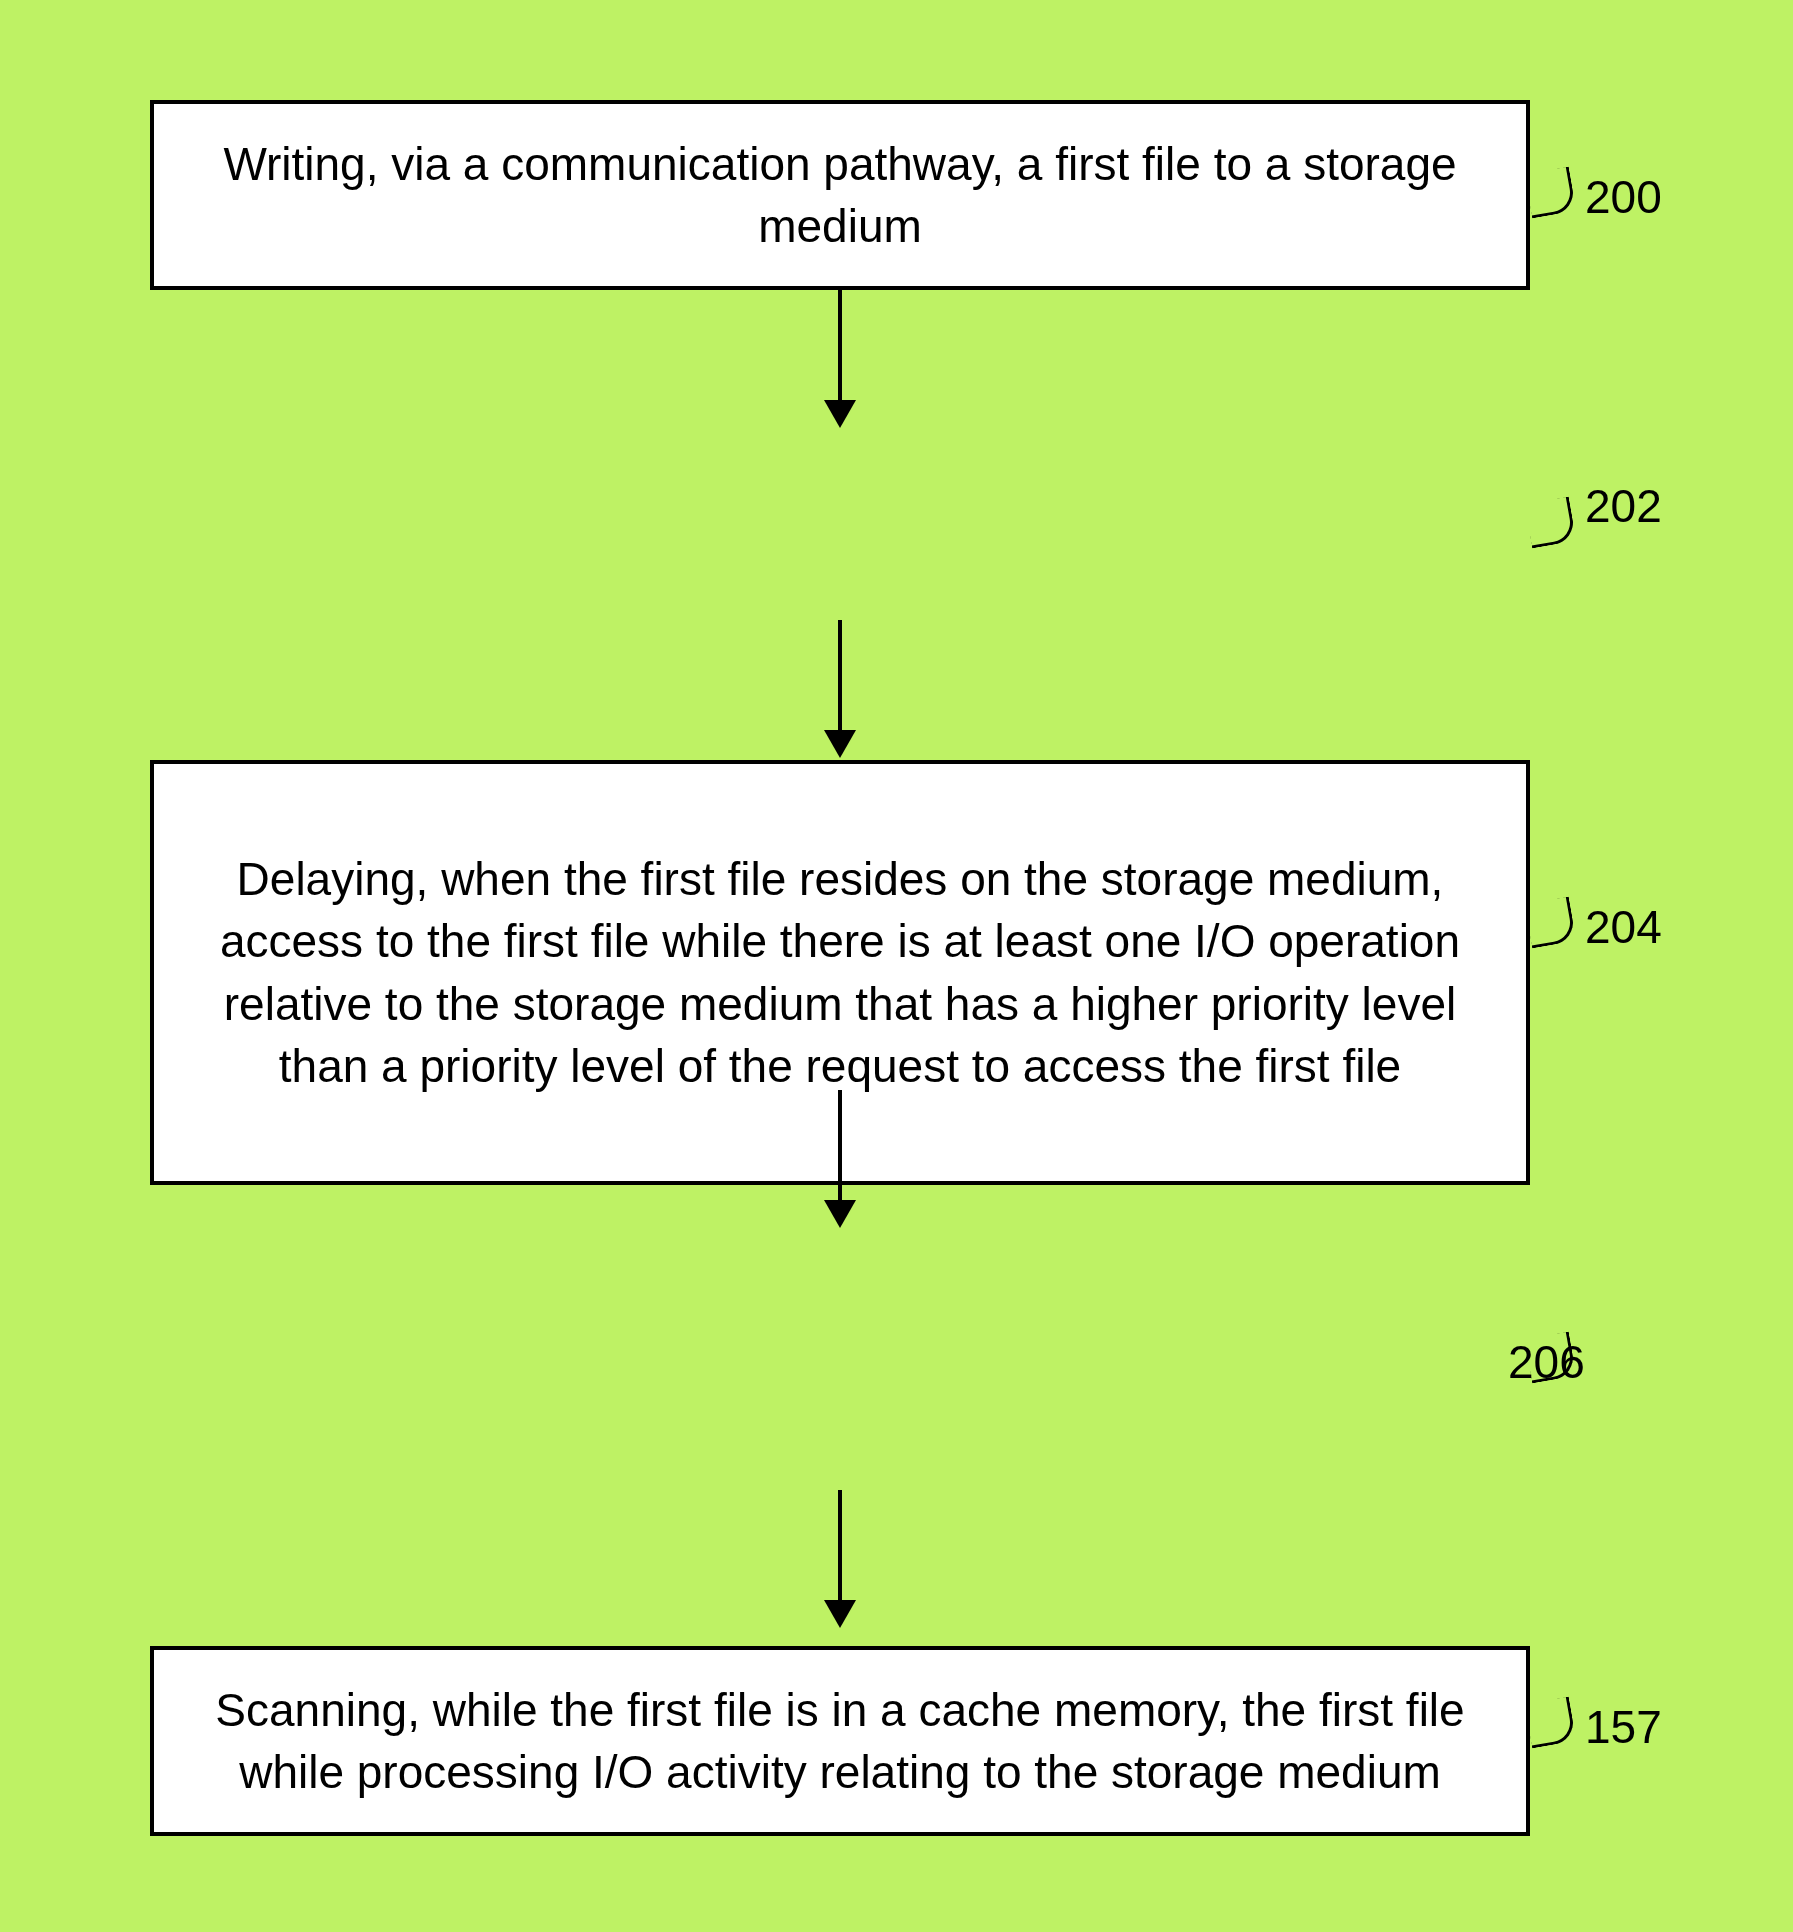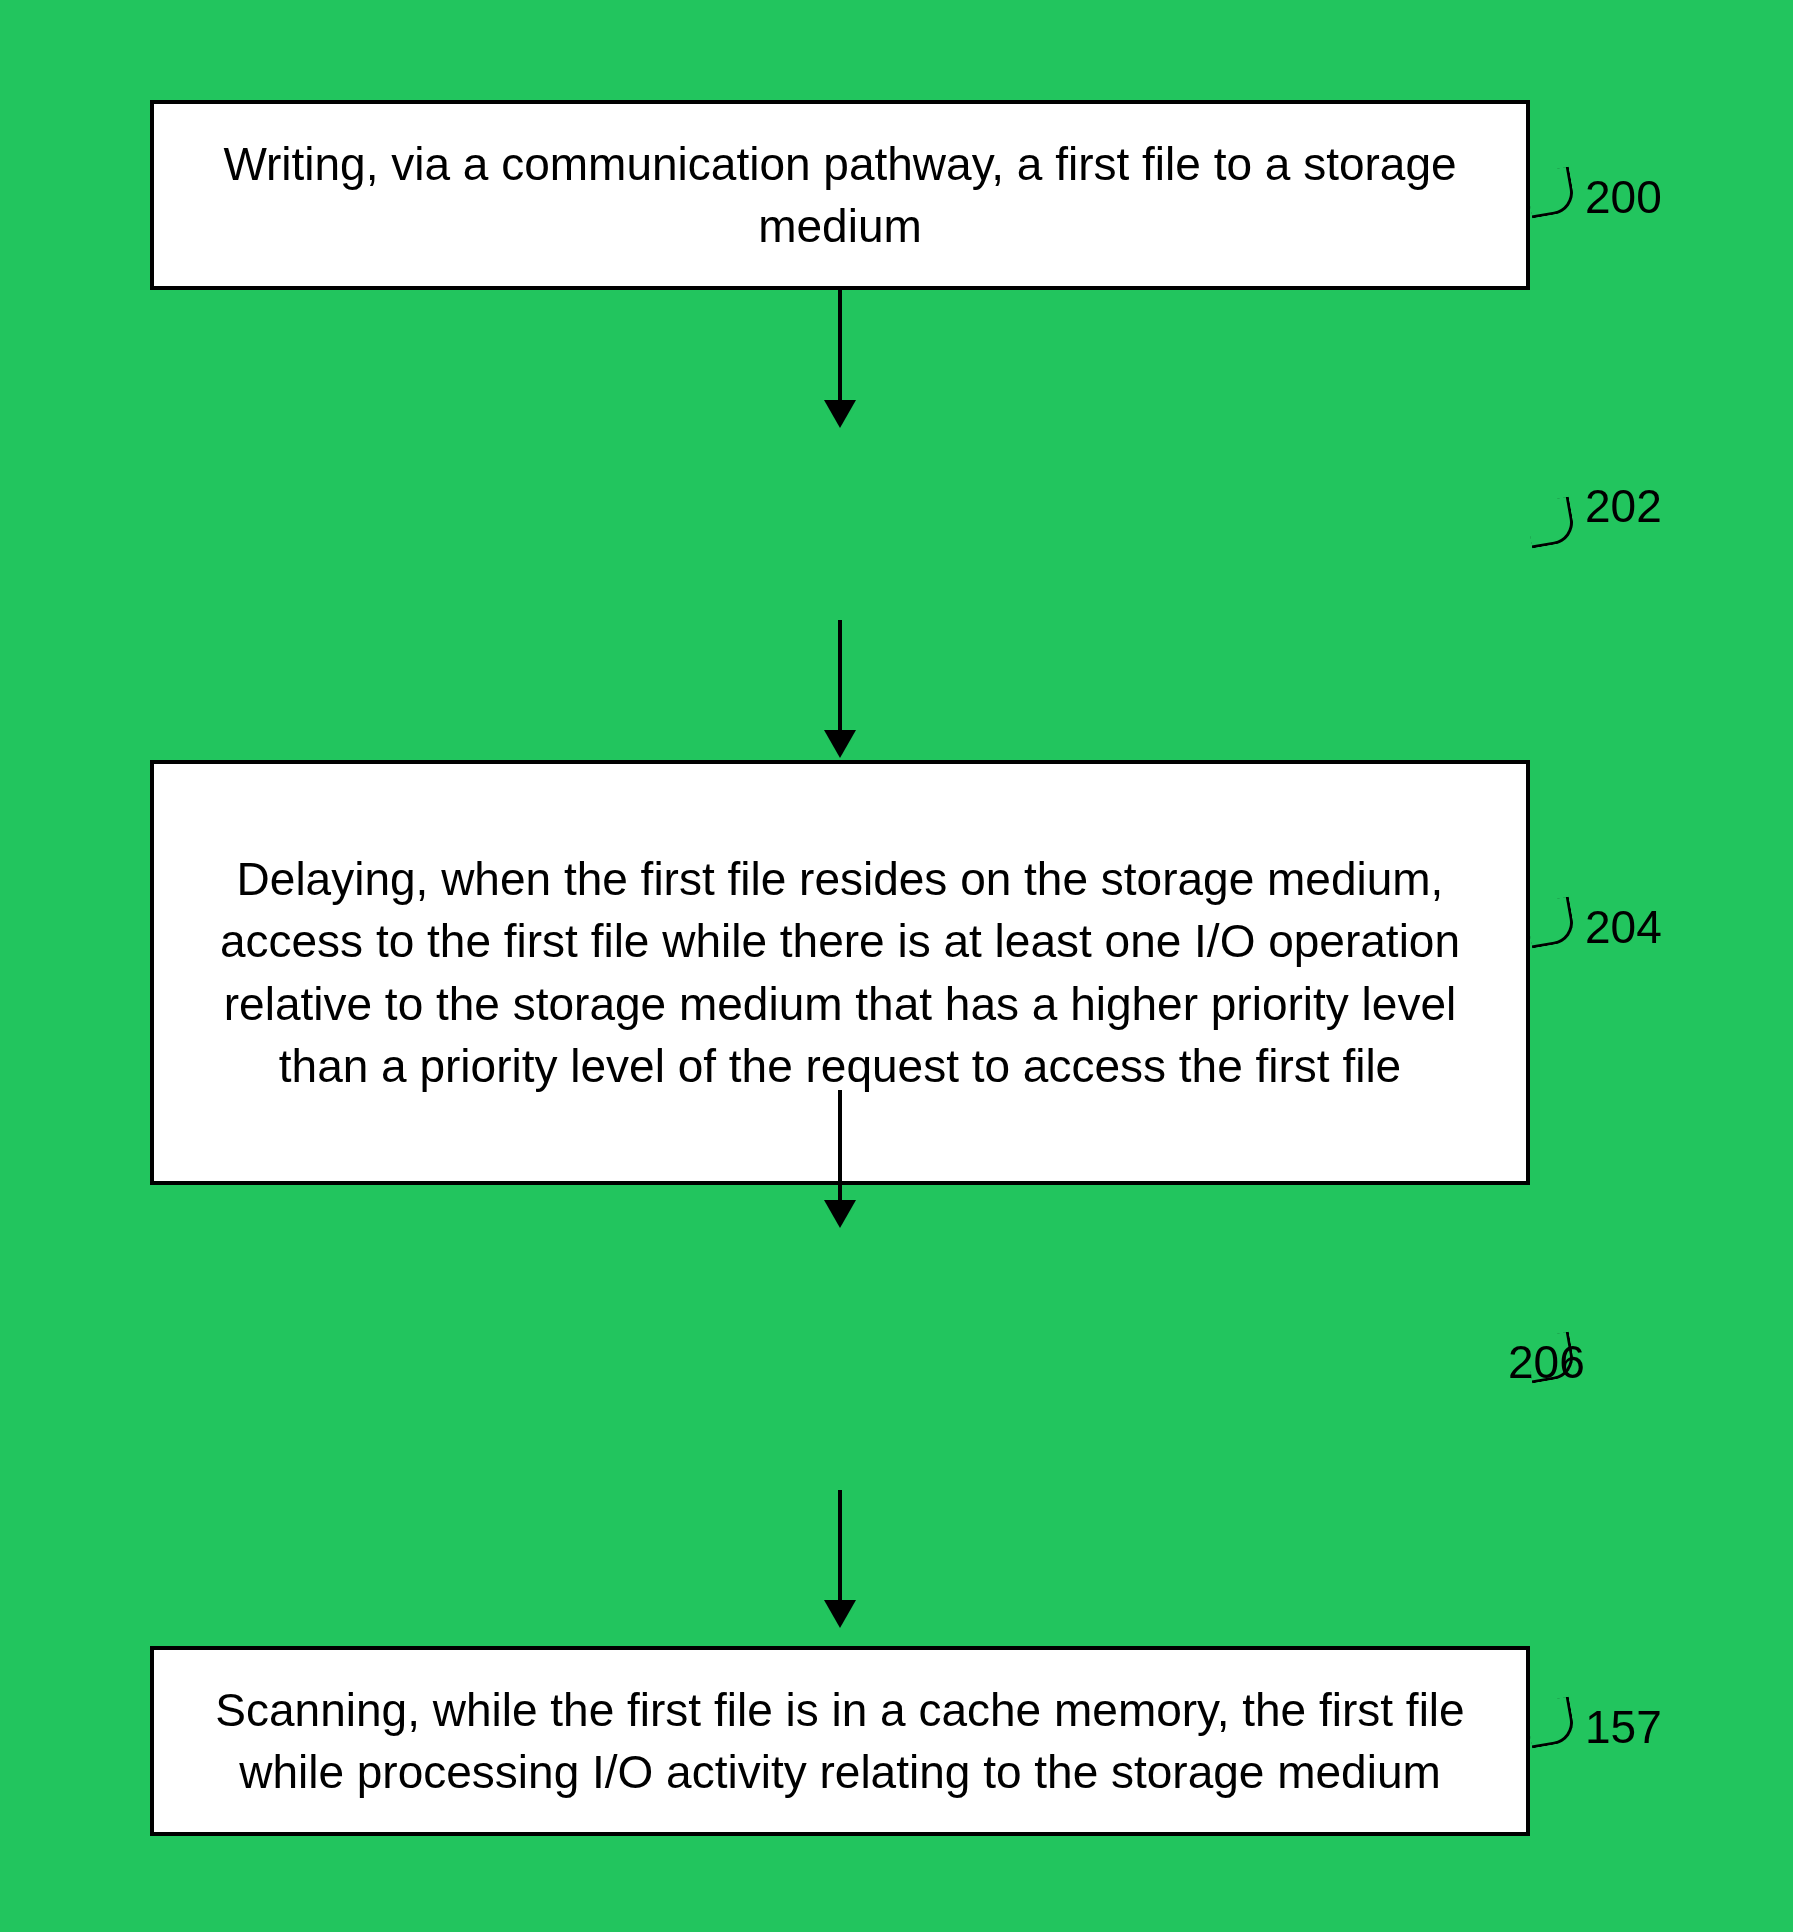--- a/index.html
+++ b/index.html
@@ -5,21 +5,21 @@
   body {
     margin: 0;
     padding: 0;
     background: #fff;
     font-family: Arial, Helvetica, sans-serif;
   }
   .canvas {
     position: relative;
     width: 1793px;
     height: 1932px;
-    background: #22c55e;
+    background: #bef264;
   }
   .box {
     position: absolute;
     border: 4px solid #000;
     background: #fff;
     box-sizing: border-box;
     display: flex;
     align-items: center;
     justify-content: center;
     text-align: center;

